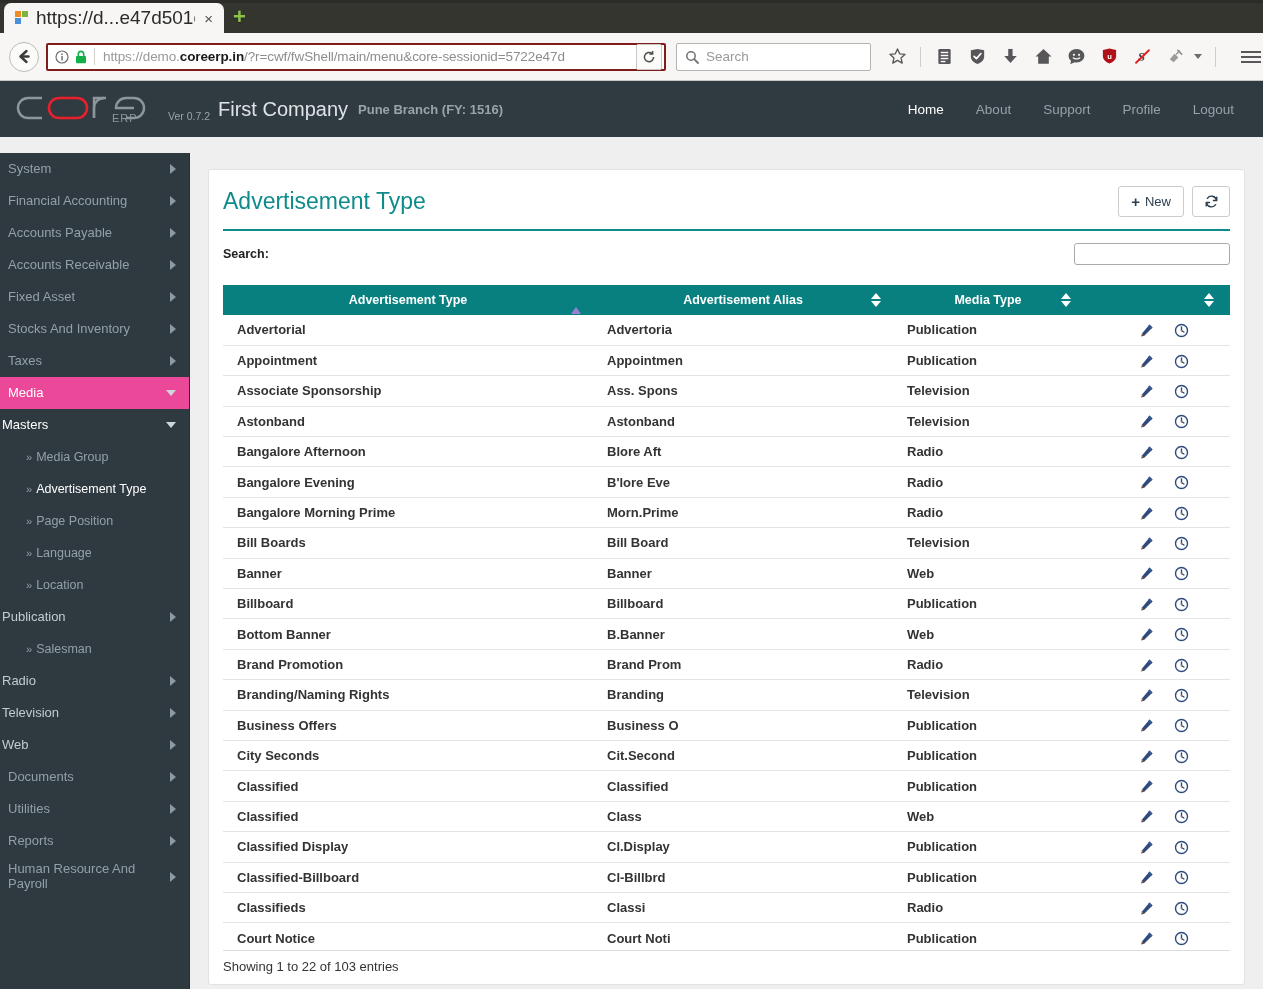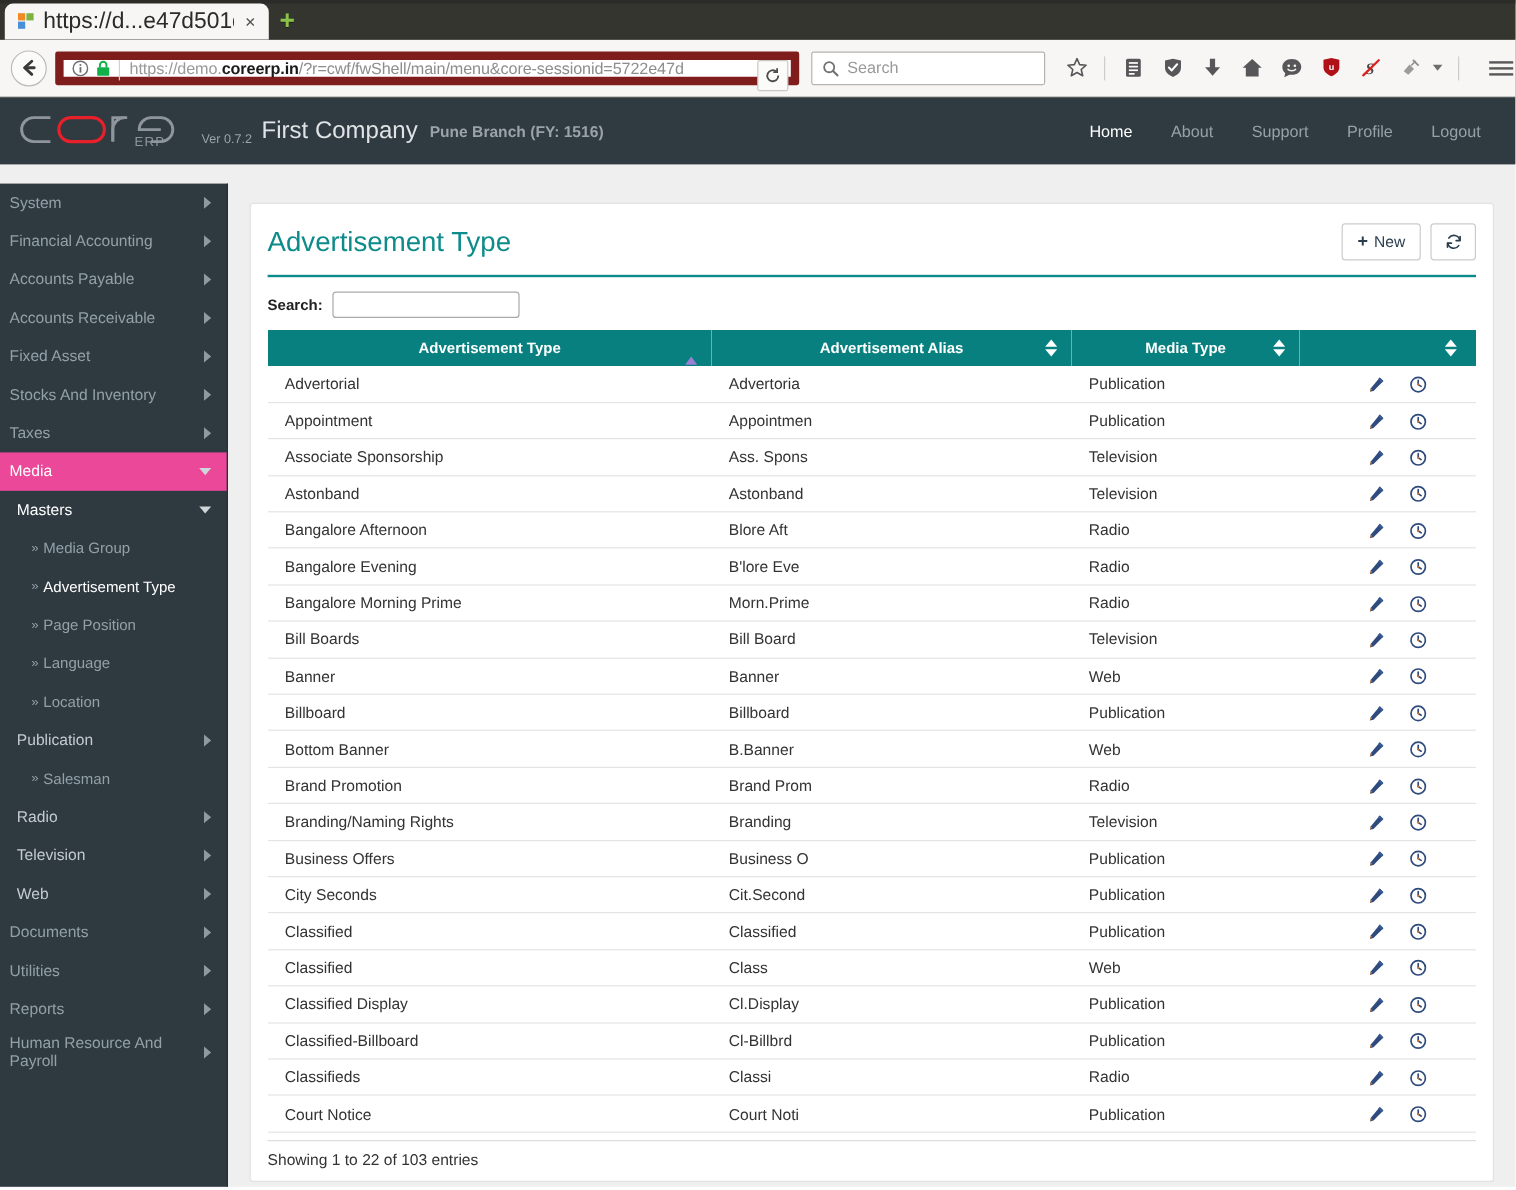--- a/index.html
+++ b/index.html
@@ -59,22 +59,22 @@
     border-bottom: 1px solid #c8c6c2;
   }
   .nav-back {
     width: 30px; height: 30px; border-radius: 50%;
     border: 1px solid #bdbbb7; background: #fbfbfa;
     display: flex; align-items: center; justify-content: center;
     margin-right: 7px; cursor: pointer; flex: 0 0 30px;
   }
   .urlbar {
     flex: 0 0 620px; height: 28px; background: #fff;
-    border: 7px solid #7f1d1d; border-radius: 2px;
-    display: flex; align-items: flex-start; padding: 0 2px 0 7px;
+    border: 2px solid #7f1d1d; border-radius: 2px;
+    display: flex; align-items: center; padding: 0 2px 0 7px;
   }
   .url-ident { display:flex; align-items:center; gap:6px; padding-right:7px; }
   .url-sep { width:1px; height:17px; background:#d3d1ce; margin-right:8px; }
   .url-text {
     font-size: 13.5px; color: #8d8d8d; white-space: nowrap;
     overflow: hidden; flex: 1 1 auto; letter-spacing: -0.1px;
   }
   .url-text b { color: #1a1a1a; font-weight: bold; }
   .url-text .scheme { color:#999; }
   .reload-btn {
@@ -120,21 +120,21 @@
     overflow: hidden; border-right:1px solid #262f35;
   }
   .sb-item {
     display: flex; align-items: center; height: 32px;
     padding: 0 13px 0 8px; color: #93a0a8; font-size: 13px;
     cursor: pointer; position: relative;
   }
   .sb-item .lbl { flex: 1 1 auto; line-height:1.15; }
   .sb-item.two-line { height: 40px; }
   .sb-item.active { background: #ec4899; color: #ffffff; }
-  .sb-item.lvl2 { padding-left: 14px; color:#c3cbd1; }
+  .sb-item.lvl2 { padding-left: 2px; color:#c3cbd1; }
   .sb-item.lvl2.open { color:#ffffff; }
   .sb-item.lvl3 { padding-left: 26px; font-size:12.5px; }
   .sb-item.lvl3.sel { color: #ffffff; }
   .sb-item.lvl3 .dbl { color:#93a0a8; margin-right:4px; font-size:11px; }
   .chev-r { width:0;height:0; border-top:5px solid transparent; border-bottom:5px solid transparent; border-left:6px solid #8d9aa2; margin-left:6px;}
   .chev-d { width:0;height:0; border-left:5px solid transparent; border-right:5px solid transparent; border-top:6px solid #cfd6da; margin-left:6px;}
 
   
   .content { flex: 1 1 auto; padding: 16px 18px 0 18px; min-width:0; }
   .panel {
@@ -149,22 +149,22 @@
   .head-btns { margin-left:auto; display:flex; gap:8px; }
   .btn {
     height: 31px; border:1px solid #cccccc; background:#fff; border-radius:3px;
     display:flex; align-items:center; justify-content:center; gap:5px;
     padding: 0 12px; font-size:13px; color:#2b3e50; cursor:pointer;
   }
   .btn .plus { font-size:15px; font-weight:bold; line-height:1; }
   .btn.icon-only { width:38px; padding:0; }
 
   .search-row {
-    display:flex; align-items:center; justify-content:flex-start;
-    padding: 12px 0 10px 0; gap:8px;
+    display:flex; align-items:center; justify-content:space-between;
+    padding: 12px 0 20px 0; gap:8px;
   }
   .search-row label { font-size:12.5px; color:#222; font-weight:bold; }
   .search-row input {
     width: 156px; height: 22px; border:1px solid #aaa; border-radius:3px;
     font-size:12px; padding:0 4px; font-family:"Liberation Sans", sans-serif;
   }
 
   .table-wrap { flex:1 1 auto; min-height:0; display:flex; flex-direction:column; }
   table.dt { width:100%; border-collapse:collapse; table-layout:fixed; }
   table.dt thead th {
@@ -175,21 +175,21 @@
   .sort-ico { position:absolute; top:50%; transform:translateY(-50%); }
   .tri-up-act { width:0;height:0;border-left:5px solid transparent;border-right:5px solid transparent;border-bottom:7px solid #9a7fd4;}
   .tri-updn { display:flex; flex-direction:column; gap:2px; align-items:center;}
   .tri-updn .u { width:0;height:0;border-left:5px solid transparent;border-right:5px solid transparent;border-bottom:6px solid #ffffff;}
   .tri-updn .d { width:0;height:0;border-left:5px solid transparent;border-right:5px solid transparent;border-top:6px solid #ffffff;}
 
   .tbody-scroll {
     flex:1 1 auto; overflow-y:scroll; overflow-x:hidden;
     border-bottom:1px solid #dddddd; min-height:0;
   }
-  table.dtb { width:100%; border-collapse:collapse; table-layout:fixed; }
+  table.dtb { width:100%; border-collapse:collapse; table-layout:fixed;font-weight:bold; }
   table.dtb td {
     font-size:13px; color:#333333; height:30.4px; padding: 0 0 0 14px;
     border-bottom:1px solid #e4e4e4; vertical-align:middle;
     white-space:nowrap; overflow:hidden;
   }
   td.act { text-align:center; padding:0; }
   .act-ico { display:inline-flex; vertical-align:middle; cursor:pointer; }
 
   .info-row { padding: 8px 0 10px 0; font-size:13px; color:#333; }
 

